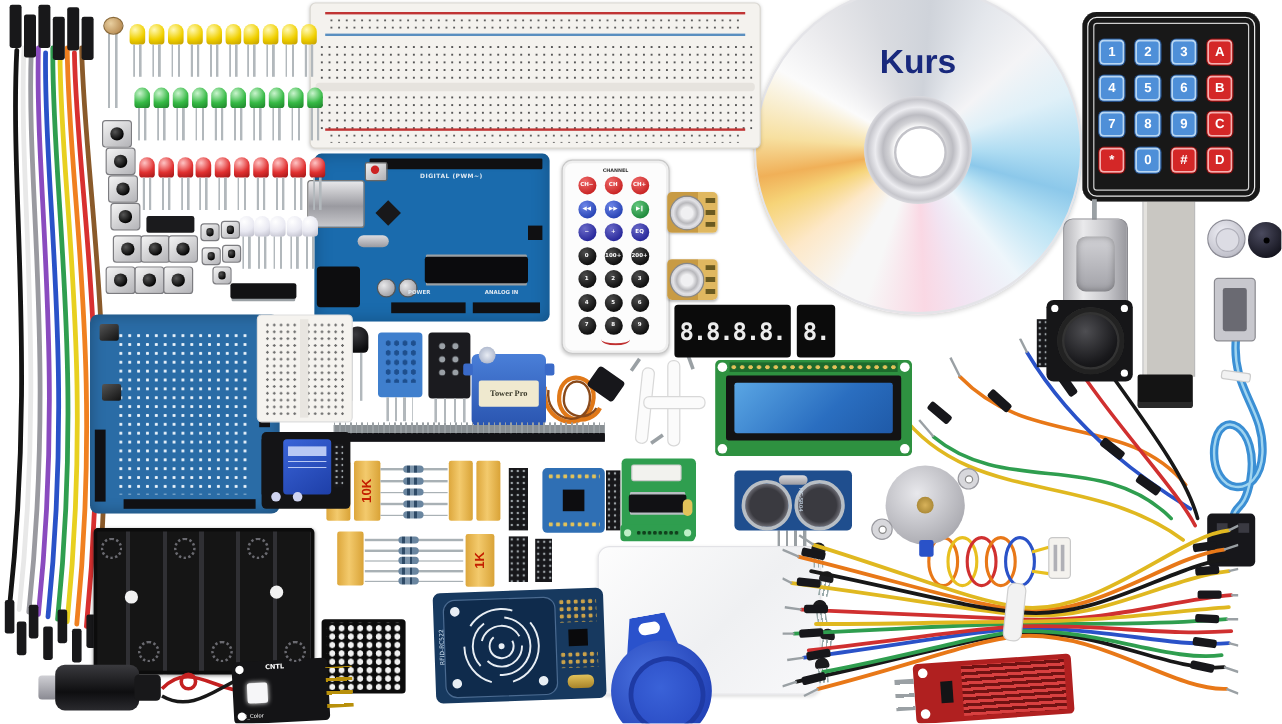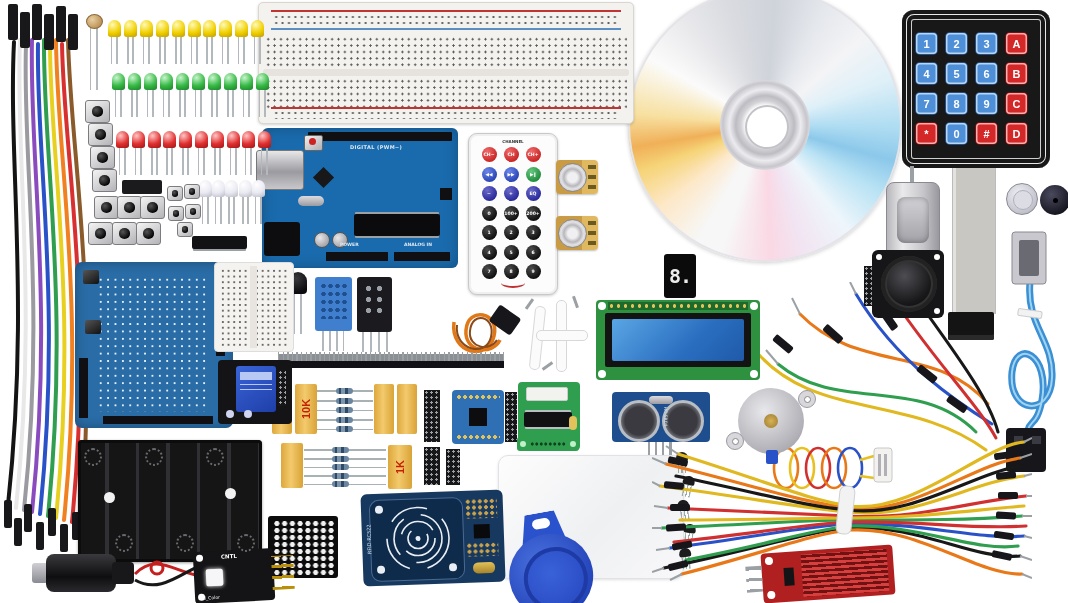--- a/index.html
+++ b/index.html
@@ -172,20 +172,21 @@
     <div class="abs" style="right:2px;top:5px;width:8px;height:24px;
                 background:linear-gradient(0deg,#6a5a20 0 4px,transparent 4px 10px,#6a5a20 10px 14px,transparent 14px 20px,#6a5a20 20px)"></div>
   </div>
 
   <div class="abs" style="left:628px;top:-12px;width:274px;height:274px;border-radius:50%;z-index:2;
               background:conic-gradient(from 210deg,#f7f7f7,#fde8c8 6%,#f6d478 11%,#f0b058 14%,#f7e0a0 18%,#fbfbfb 25%,#e9e9ec 31%,#d9dbe0 37%,#cfd3da 43%,#e4e7ec 49%,#f4f4f6 55%,#dff0f8 61%,#aedcf2 67%,#8cc8ea 71%,#b8e2f4 75%,#eef6fb 81%,#f2e4f2 87%,#fad8e4 91%,#f7f7f7 97%);
               box-shadow:inset 0 0 0 2px #e4e4e8,0 1px 4px rgba(0,0,0,.2)">
     <div class="abs" style="left:92px;top:92px;width:90px;height:90px;border-radius:50%;
                 background:radial-gradient(circle,#ffffff 30%,#d2d2d6 38%,#bcbcc2 46%,#ececf0 56%,#c6c6cc 66%,#e8e8ec 74%)"></div>
     <div class="abs" style="left:117px;top:117px;width:40px;height:40px;border-radius:50%;background:#fff;border:2px solid #c2c2c8"></div>
+    <div class="abs" style="left:0;right:0;top:48px;text-align:center;font:bold 28px 'Liberation Sans',sans-serif;color:#19297d">Kurs</div>
   </div>
 
   <div class="abs" id="keypad" style="left:902px;top:10px;width:148px;height:158px;background:#181818;border-radius:12px;z-index:4;
               box-shadow:inset 0 0 0 4px #181818,inset 0 0 0 5px #e8e8e8,inset 0 0 0 9px #181818,inset 0 0 0 10px #cfcfcf">
       <div class="kkey blue" style="left: 14px; top: 23px;">1</div>
       <div class="kkey blue" style="left: 44px; top: 23px;">2</div>
       <div class="kkey blue" style="left: 74px; top: 23px;">3</div>
       <div class="kkey red" style="left: 104px; top: 23px;">A</div>
       <div class="kkey blue" style="left: 14px; top: 53px;">4</div>
       <div class="kkey blue" style="left: 44px; top: 53px;">5</div>
@@ -309,20 +310,28 @@
     <div class="abs" style="left:7px;top:100%;width:22px;height:20px;
                 background:linear-gradient(90deg,#b2b8bc 0 2px,transparent 2px 7px,#b2b8bc 7px 9px,transparent 9px 14px,#b2b8bc 14px 16px,transparent 16px 21px,#b2b8bc 21px)"></div>
   </div>
   <div class="abs" style="left:357px;top:277px;width:35px;height:55px;background:#1b1b1f;border-radius:3px;z-index:4">
     <div class="abs" style="left:6px;top:6px;right:6px;height:30px;
                 background-image:radial-gradient(circle,#9aa0a6 2.4px,transparent 2.9px);background-size:11px 11px"></div>
     <div class="abs" style="left:5px;top:100%;width:26px;height:20px;
                 background:linear-gradient(90deg,#b2b8bc 0 2px,transparent 2px 8px,#b2b8bc 8px 10px,transparent 10px 16px,#b2b8bc 16px 18px,transparent 18px 24px,#b2b8bc 24px)"></div>
   </div>
 
+  <div class="abs" style="left:393px;top:295px;width:62px;height:60px;background:linear-gradient(180deg,#4a7fd8,#2a55b0);border-radius:5px;z-index:4">
+    <div class="abs" style="left:-7px;top:8px;width:8px;height:10px;background:#3a6ac8;border-radius:2px"></div>
+    <div class="abs" style="right:-7px;top:8px;width:8px;height:10px;background:#3a6ac8;border-radius:2px"></div>
+    <div class="abs" style="left:6px;top:-6px;width:14px;height:14px;border-radius:50%;background:radial-gradient(circle,#e8ecf4,#9aa6c0)"></div>
+    <div class="abs" style="left:6px;top:22px;width:50px;height:22px;background:#efe9cf;border-radius:2px;display:flex;align-items:center;justify-content:center">
+      <span style="font:bold 7px 'Liberation Serif',serif;color:#3a3a2a">Tower Pro</span>
+    </div>
+  </div>
   <svg class="abs" style="left:448px;top:296px;width:78px;height:72px;z-index:3" viewBox="0 0 78 72">
     <path d="M6 26 C2 58,40 66,46 40 C52 16,20 10,18 34 C16 56,44 60,52 44" stroke="#e07818" stroke-width="3.5" fill="none"></path>
     <path d="M9 29 C6 54,38 62,43 41 C48 20,24 14,22 35 C20 52,42 56,49 44" stroke="#8a4a1a" stroke-width="2" fill="none"></path>
     <rect x="44" y="14" width="26" height="20" rx="3" fill="#17171b" transform="rotate(35 57 24)"></rect>
   </svg>
 
   <div class="abs" style="left:532px;top:306px;width:9px;height:62px;background:#fbfbfb;border:1px solid #d8d8d8;border-radius:5px;z-index:4;transform:rotate(6deg)"></div>
   <div class="abs" style="left:556px;top:300px;width:9px;height:70px;background:#fbfbfb;border:1px solid #d8d8d8;border-radius:5px;z-index:4"></div>
   <div class="abs" style="left:536px;top:330px;width:50px;height:9px;background:#fbfbfb;border:1px solid #d8d8d8;border-radius:5px;z-index:4"></div>
   <div class="abs" style="left:528px;top:298px;width:3px;height:12px;background:#9aa0a4;z-index:4;transform:rotate(35deg)"></div>
@@ -370,20 +379,23 @@
                 background-image:radial-gradient(circle,#e2e28a 1.4px,transparent 1.8px);background-size:5.5px 7px"></div>
   </div>
 
   <div class="abs" style="left:517px;top:437px;width:62px;height:14px;background:#2f9e4f;border-radius:3px;z-index:4">
     <div class="hole" style="left:3px;top:4px;width:6px;height:6px;background:#bff0c8"></div>
     <div class="hole" style="right:3px;top:4px;width:6px;height:6px;background:#bff0c8"></div>
     <div class="abs" style="left:13px;top:4px;width:36px;height:6px;
                 background-image:radial-gradient(circle,#10401c 1.4px,transparent 1.8px);background-size:4.5px 6px"></div>
   </div>
 
+  <div class="seg" style="left:562px;top:254px;width:97px;height:44px">
+    <span>8.8.8.8.</span>
+    </div>
   <div class="seg" style="left:664px;top:254px;width:32px;height:44px">
     <span>8.</span>
     </div>
 
   <div class="abs" style="left:596px;top:300px;width:164px;height:80px;background:#2e9140;border-radius:4px;z-index:4">
     <div class="abs" style="left:12px;top:2px;width:140px;height:8px;
                 background-image:radial-gradient(circle,#e2c25a 1.6px,transparent 2px);background-size:7px 8px;background-color:#1d6a2c"></div>
     <div class="abs" style="left:9px;top:13px;width:146px;height:54px;background:#131313;border-radius:2px"></div>
     <div class="abs" style="left:16px;top:19px;width:132px;height:42px;border-radius:2px;
                 background:linear-gradient(135deg,#5aa6e4,#2a6ec0 60%,#1f5aa8)"></div>

